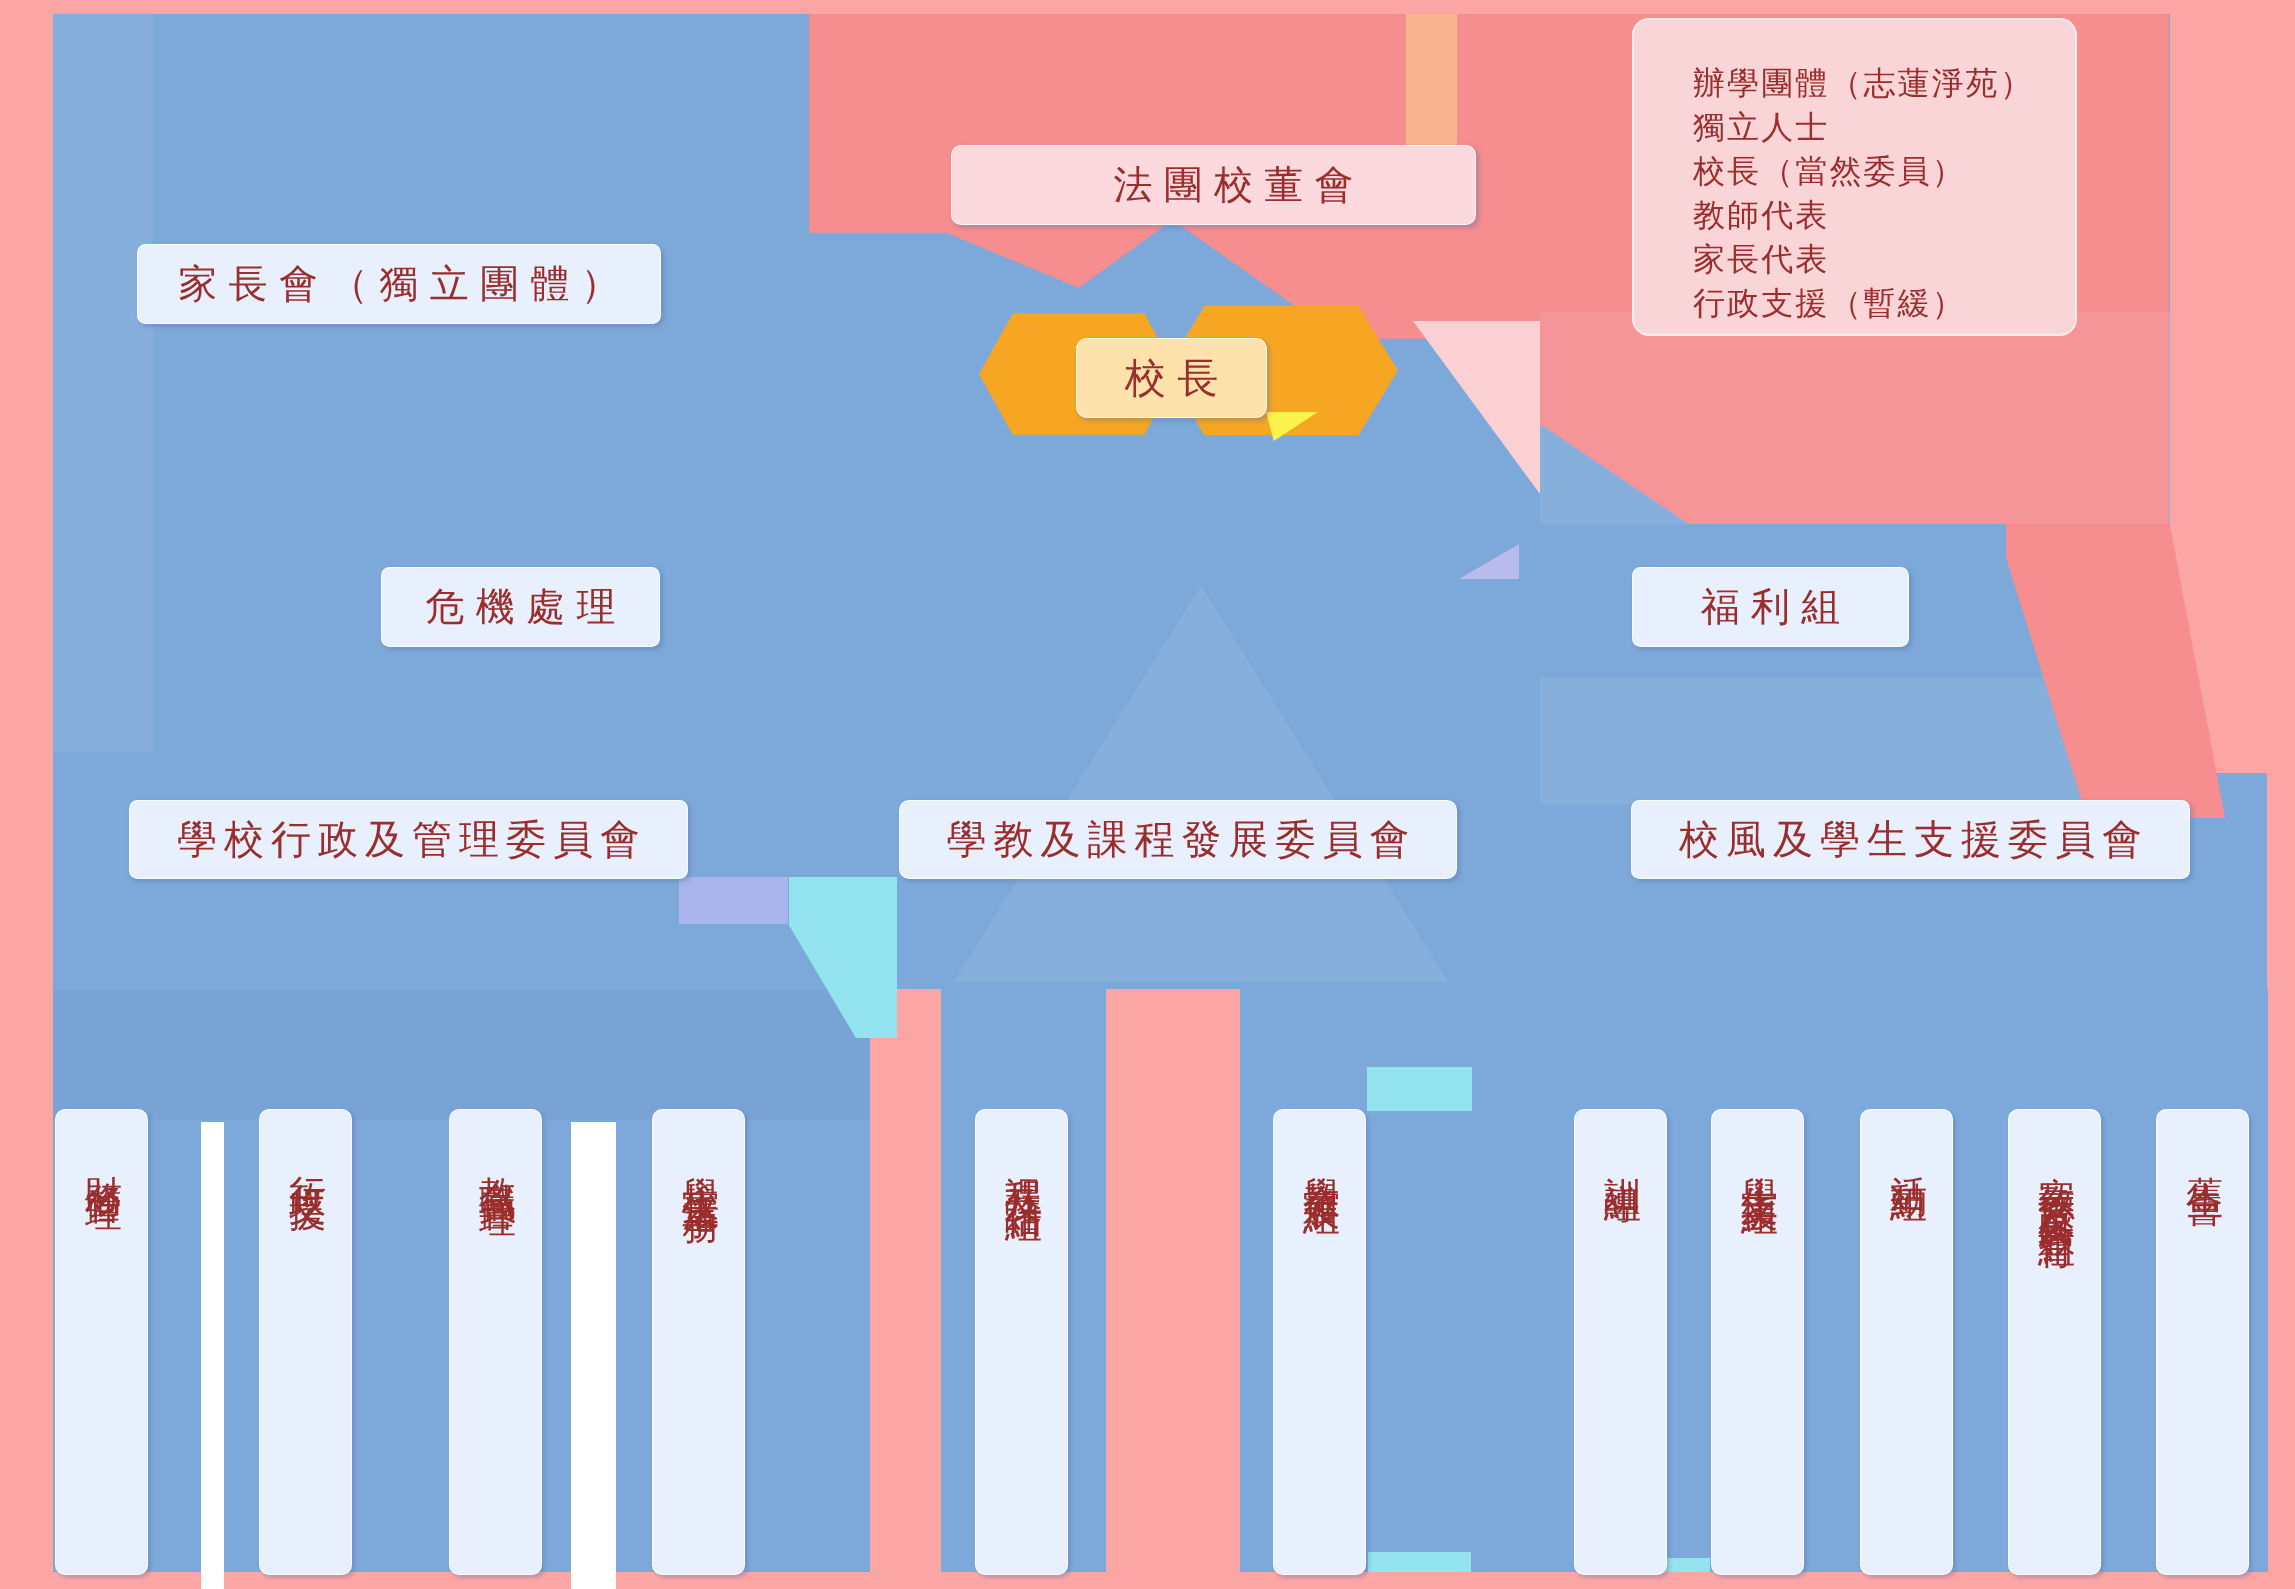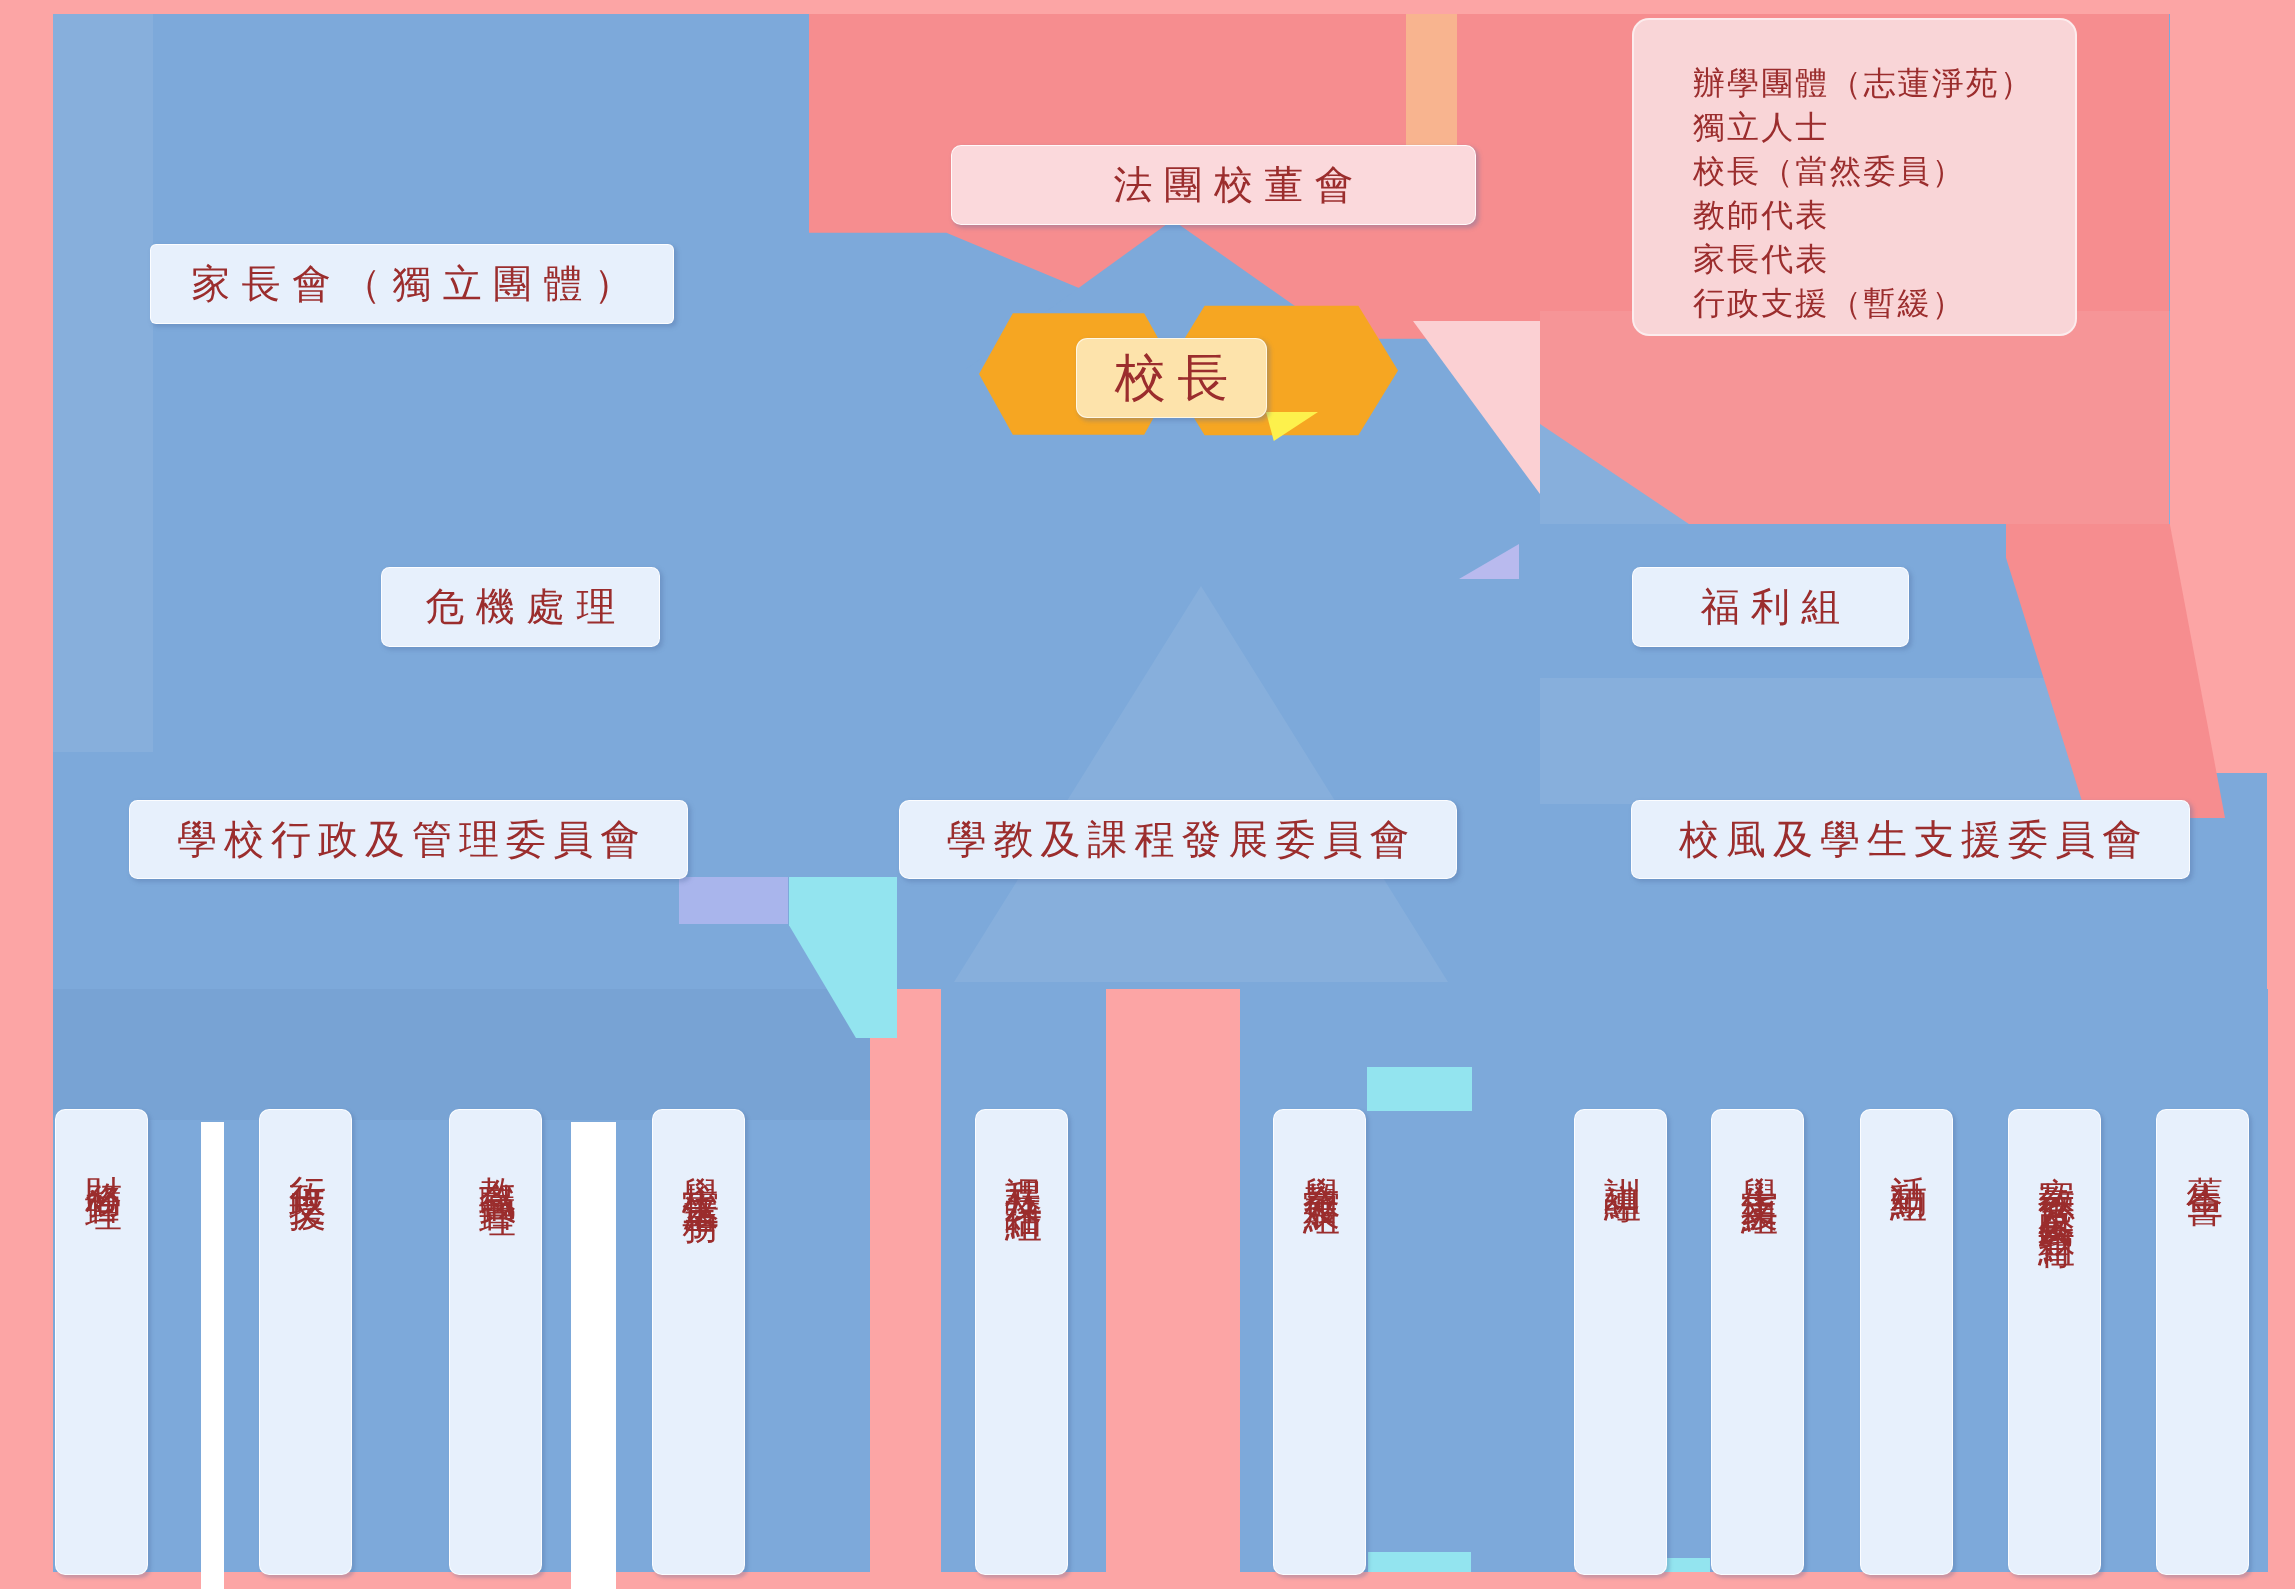--- a/index.html
+++ b/index.html
@@ -82,23 +82,23 @@
 
   <div class="abs" style="left:979px;top:305px;width:199px;height:138px;background:var(--orange);
        clip-path:polygon(0 50%,17% 6%,83% 6%,100% 50%,83% 94%,17% 94%);"></div>
   <div class="abs" style="left:1165px;top:297px;width:233px;height:147px;background:var(--orange);
        clip-path:polygon(0 50%,17% 6%,83% 6%,100% 50%,83% 94%,17% 94%);"></div>
   <div class="abs" style="left:1266px;top:412px;width:52px;height:29px;background:var(--yellow);
        clip-path:polygon(0 0,100% 0,15% 100%);"></div>
 
   <div class="label-box pink" style="left:951px;top:145px;width:483px;border-radius:10px;">法團校董會</div>
 
-  <div class="label-box" style="left:150px;top:244px;width:522px;border-radius:6px;">家長會（獨立團體）</div>
+  <div class="label-box" style="left:137px;top:244px;width:522px;">家長會（獨立團體）</div>
 
-  <div class="label-box cream" style="left:1076px;top:338px;width:189px;font-size:51px;border-radius:11.3px;">校長</div>
+  <div class="label-box cream" style="left:1076px;top:338px;width:189px;font-size:41px;border-radius:11.3px;">校長</div>
 
 
   <div class="label-box" style="left:381px;top:567px;width:277px;">危機處理</div>
 
   <div class="label-box" style="left:1632px;top:567px;width:275px;">福利組</div>
 
 <div class="label-box committee" style="left: 129px; width: 557px;">學校行政及管理委員會</div>
     <div class="label-box committee" style="left: 899px; width: 556px; border-radius: 10px;">學教及課程發展委員會</div>
     <div class="label-box committee" style="left: 1631px; width: 557px;">校風及學生支援委員會</div>
     <div class="vcol" style="left: 55px;">財務管理</div>

